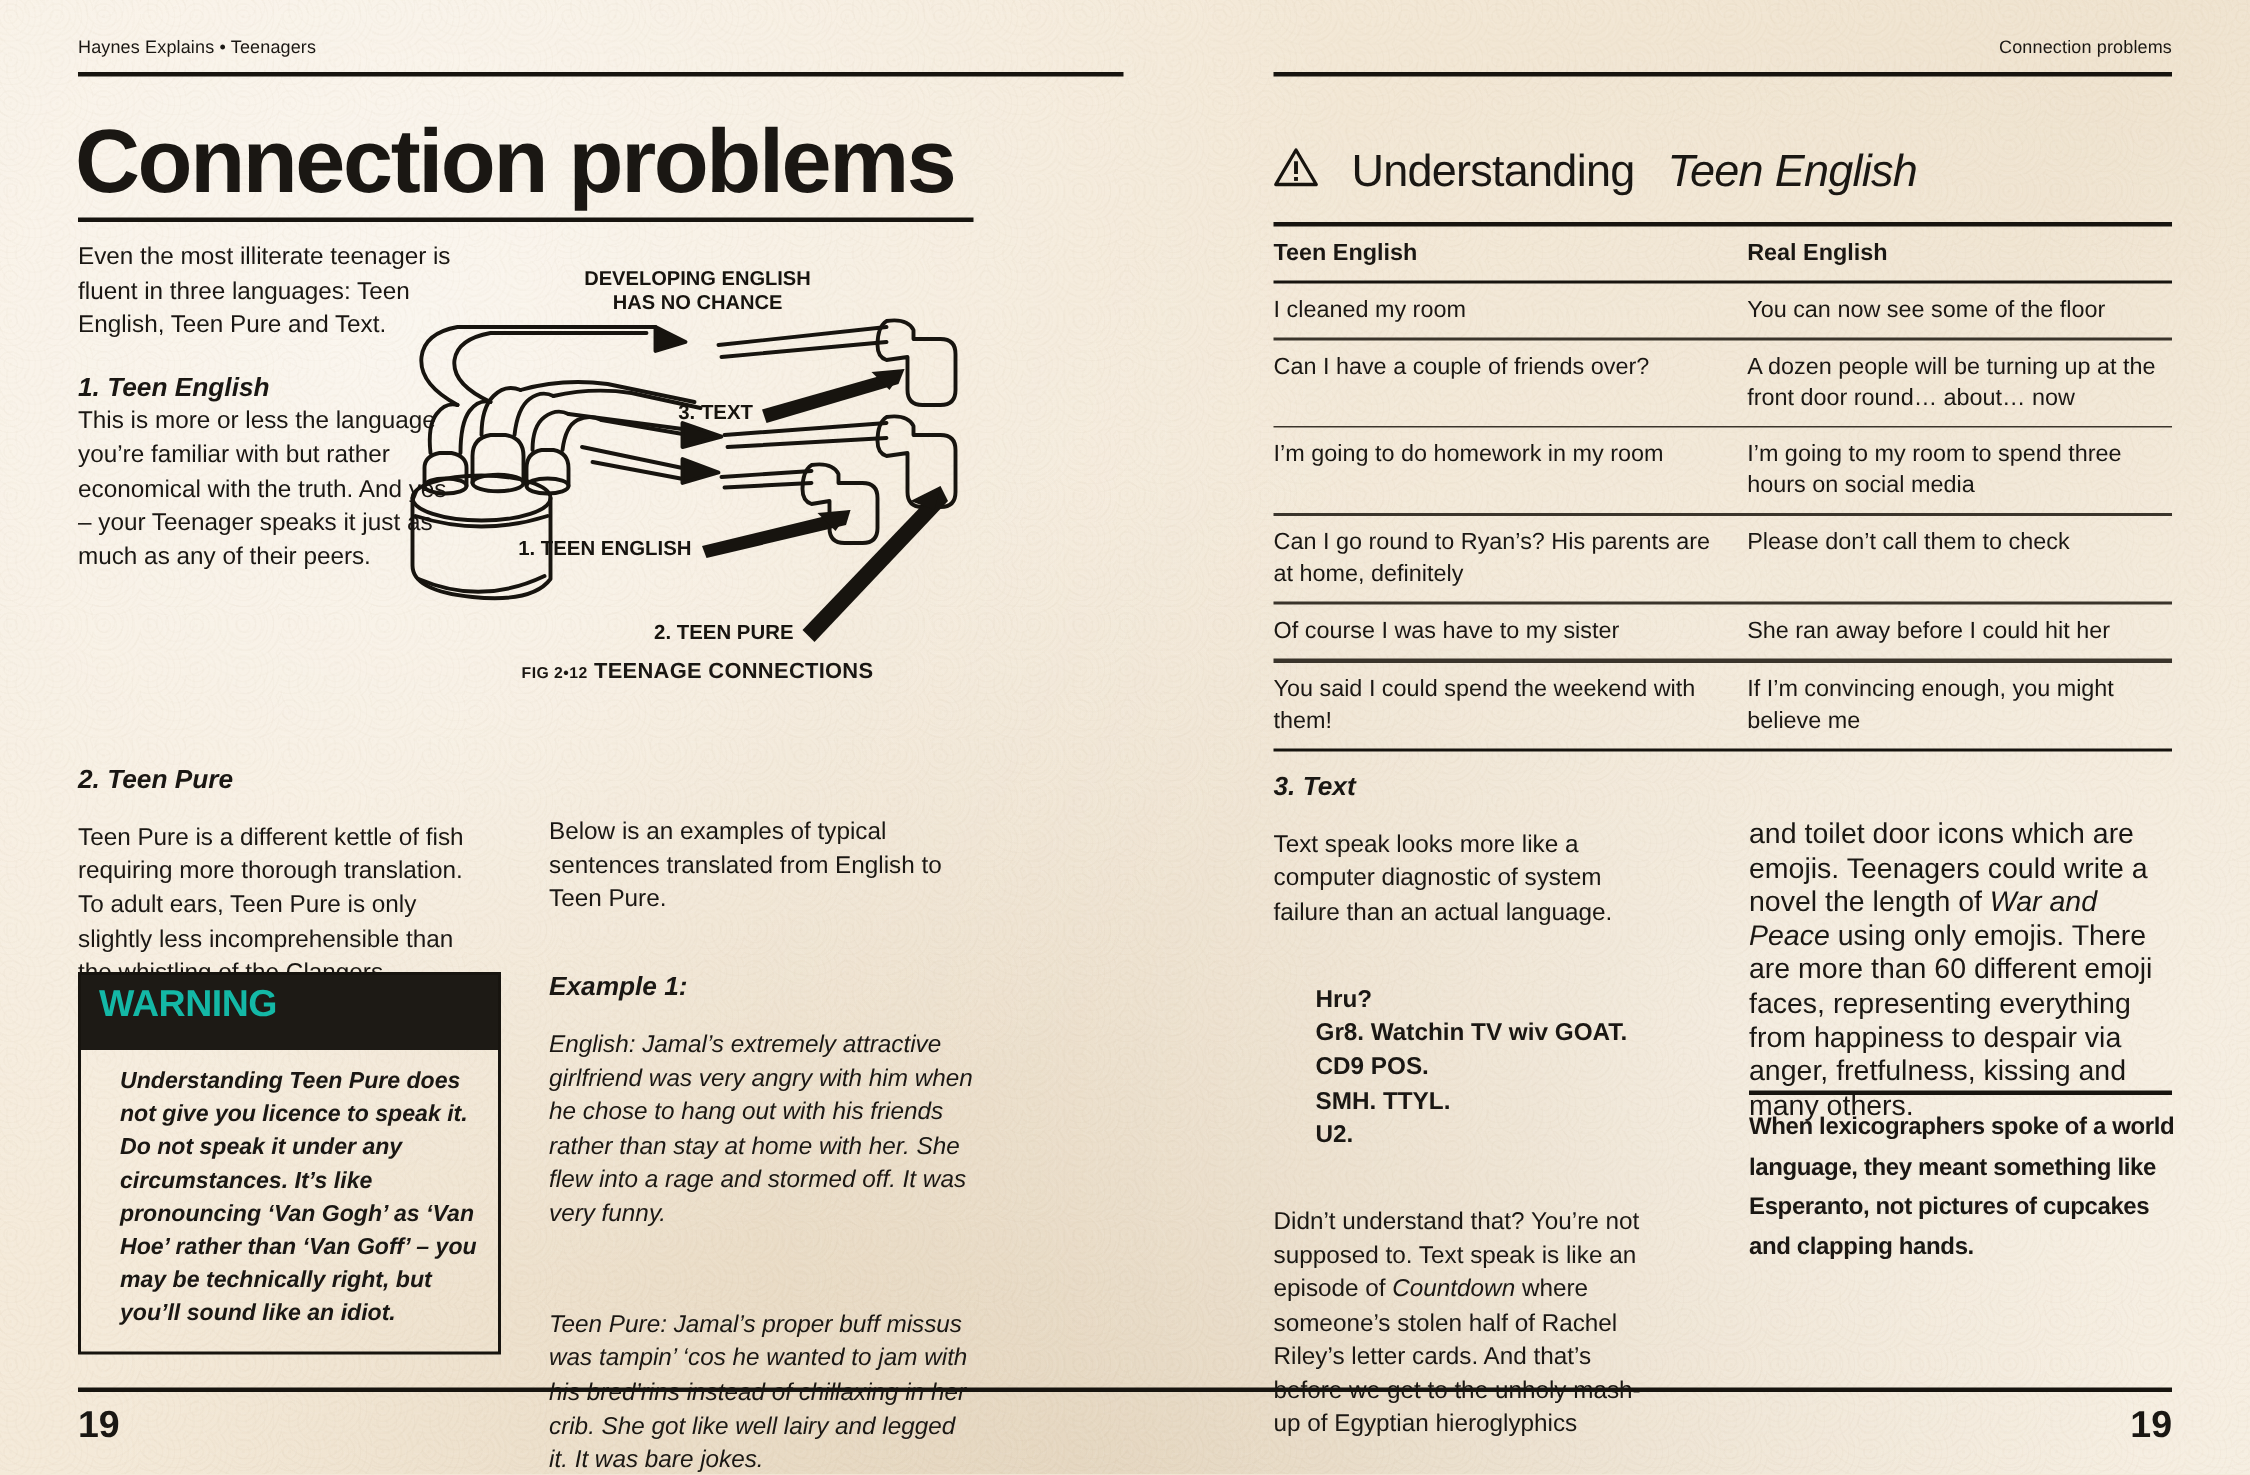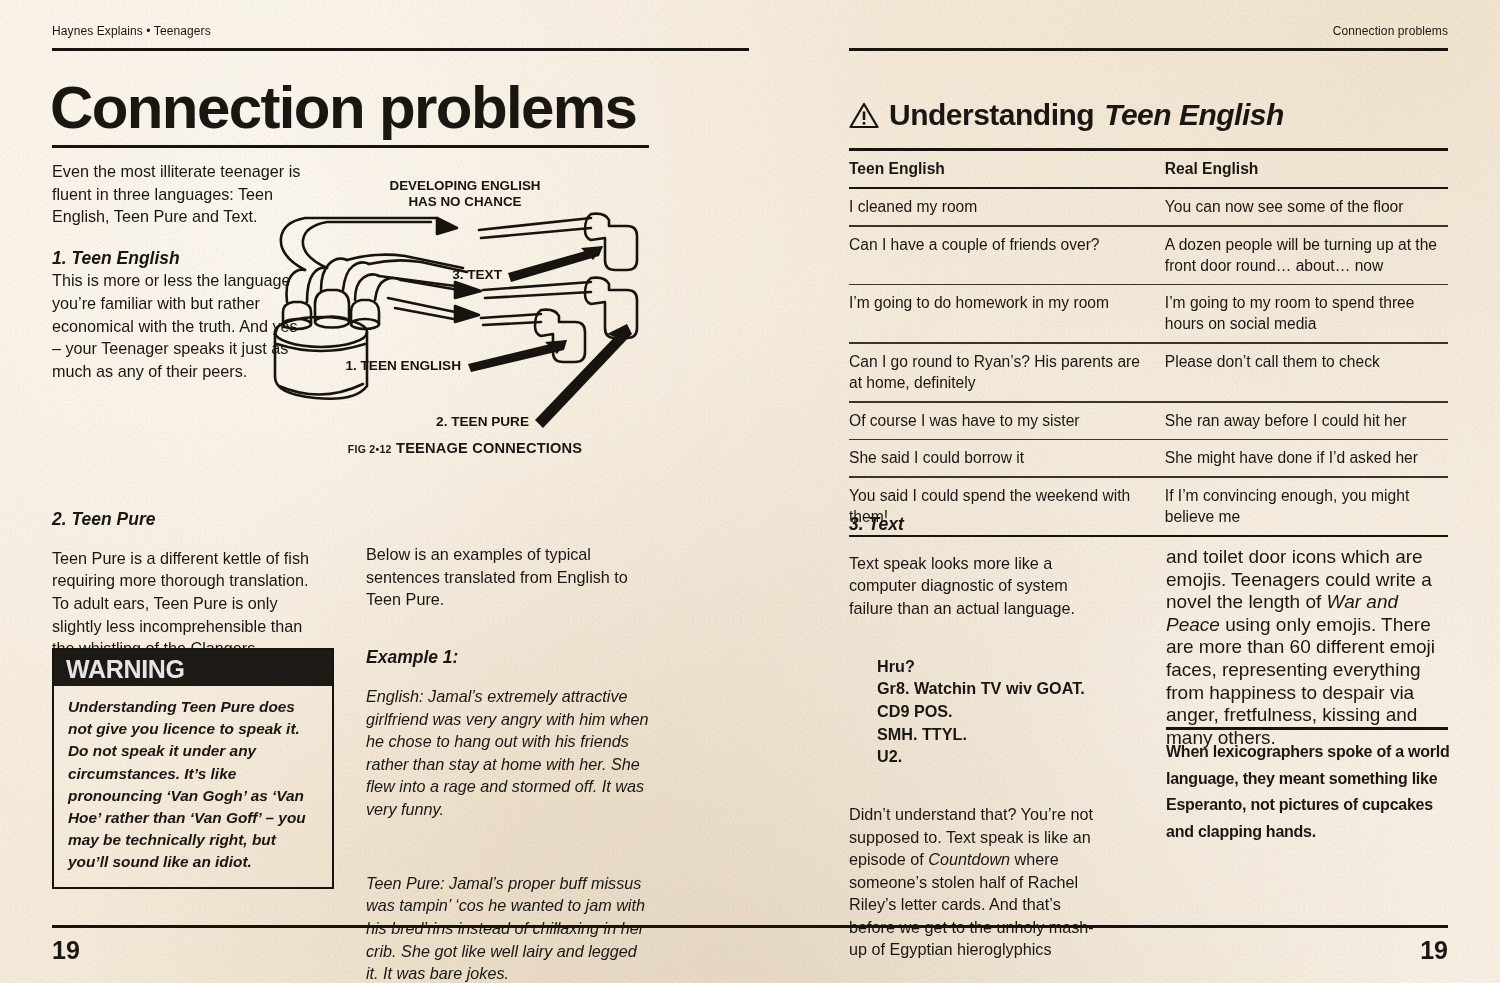--- a/index.html
+++ b/index.html
@@ -68,36 +68,36 @@
   .dcap .fignum{font-size:10.5px;letter-spacing:.3px;}
 
   
   .teenpure{
     position:absolute;left:52px;top:508px;width:262px;
     font-size:16.2px;line-height:22.6px;
   }
 
   
   .warnbox{position:absolute;left:52px;top:648px;width:278px;border:2.5px solid #17140f;background:transparent;}
-  .warnhead{background:#1d1a15;color:#e5e5e5;font-size:25px;font-weight:bold;letter-spacing:-.3px;padding:5px 12px 2px 12px;}
-  .warnbody{padding:10px 13px 13px 14px;font-style:italic;font-weight:bold;font-size:15.4px;line-height:22.2px;}
+  .warnhead{background:#1d1a15;color:#14b8a6;font-size:25px;font-weight:bold;letter-spacing:-.3px;padding:5px 12px 16px 12px;}
+  .warnbody{padding:10px 13px 13px 26px;font-style:italic;font-weight:bold;font-size:15.4px;line-height:22.2px;}
 
   
   .lcol2{
     position:absolute;left:366px;top:527px;width:283px;
     font-size:16.2px;line-height:22.6px;
   }
   .lcol2 .ital{font-style:italic;}
   .lcol2 .lbl{font-style:italic;font-weight:normal;}
 
   
   .rtitle{
     position:absolute;left:849px;top:98px;width:600px;
-    font-size:30px;font-weight:bold;letter-spacing:-.5px;
-    display:flex;align-items:center;gap:10px;
+    font-size:30px;font-weight:normal;letter-spacing:-.5px;
+    display:flex;gap:22px;
   }
   .rtitle .it{font-style:italic;}
   .warn-tri{flex:0 0 auto;width:30px;height:27px;display:block;}
 
   
   .tbl{position:absolute;left:849px;top:148px;width:599px;font-size:15.6px;line-height:21px;}
   .tbl .hr-thick{height:2.6px;background:#17140f;}
   .tbl .hr-thin{height:1.6px;background:#3a342b;}
   .trow{display:flex;padding:7px 0 8px 0;}
   .trow .c1{width:310px;padding-right:12px;}
@@ -277,24 +277,20 @@
       <div class="c2">Please don’t call them to check</div>
     </div>
     <div class="hr-thin"></div>
 
     <div class="trow">
       <div class="c1">Of course I was have to my sister</div>
       <div class="c2">She ran away before I could hit her</div>
     </div>
     <div class="hr-thin"></div>
 
-    <div class="trow">
-      <div class="c1">She said I could borrow it</div>
-      <div class="c2">She might have done if I’d asked her</div>
-    </div>
     <div class="hr-thin"></div>
 
     <div class="trow">
       <div class="c1">You said I could spend the weekend with them!</div>
       <div class="c2">If I’m convincing enough, you might believe me</div>
     </div>
     <div class="hr-thick"></div>
   </div>
 
   <div class="rcol1">

